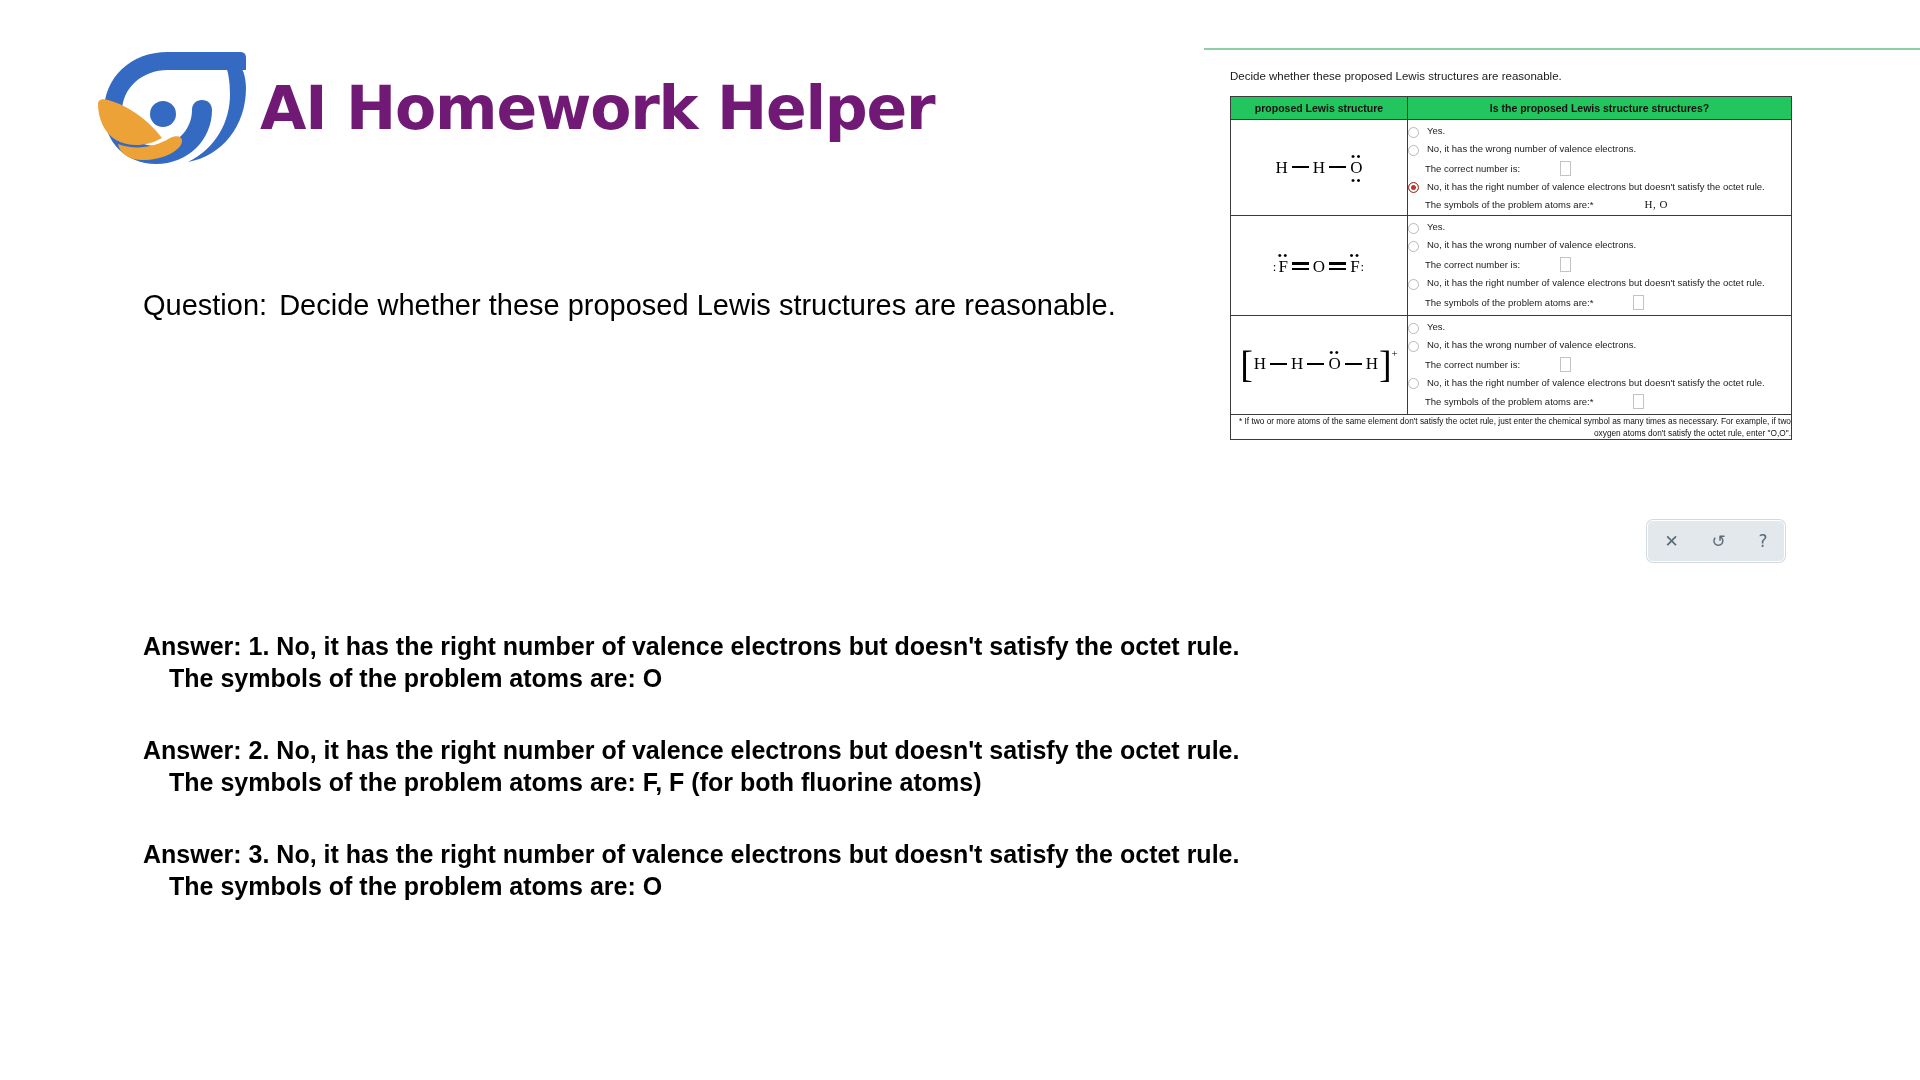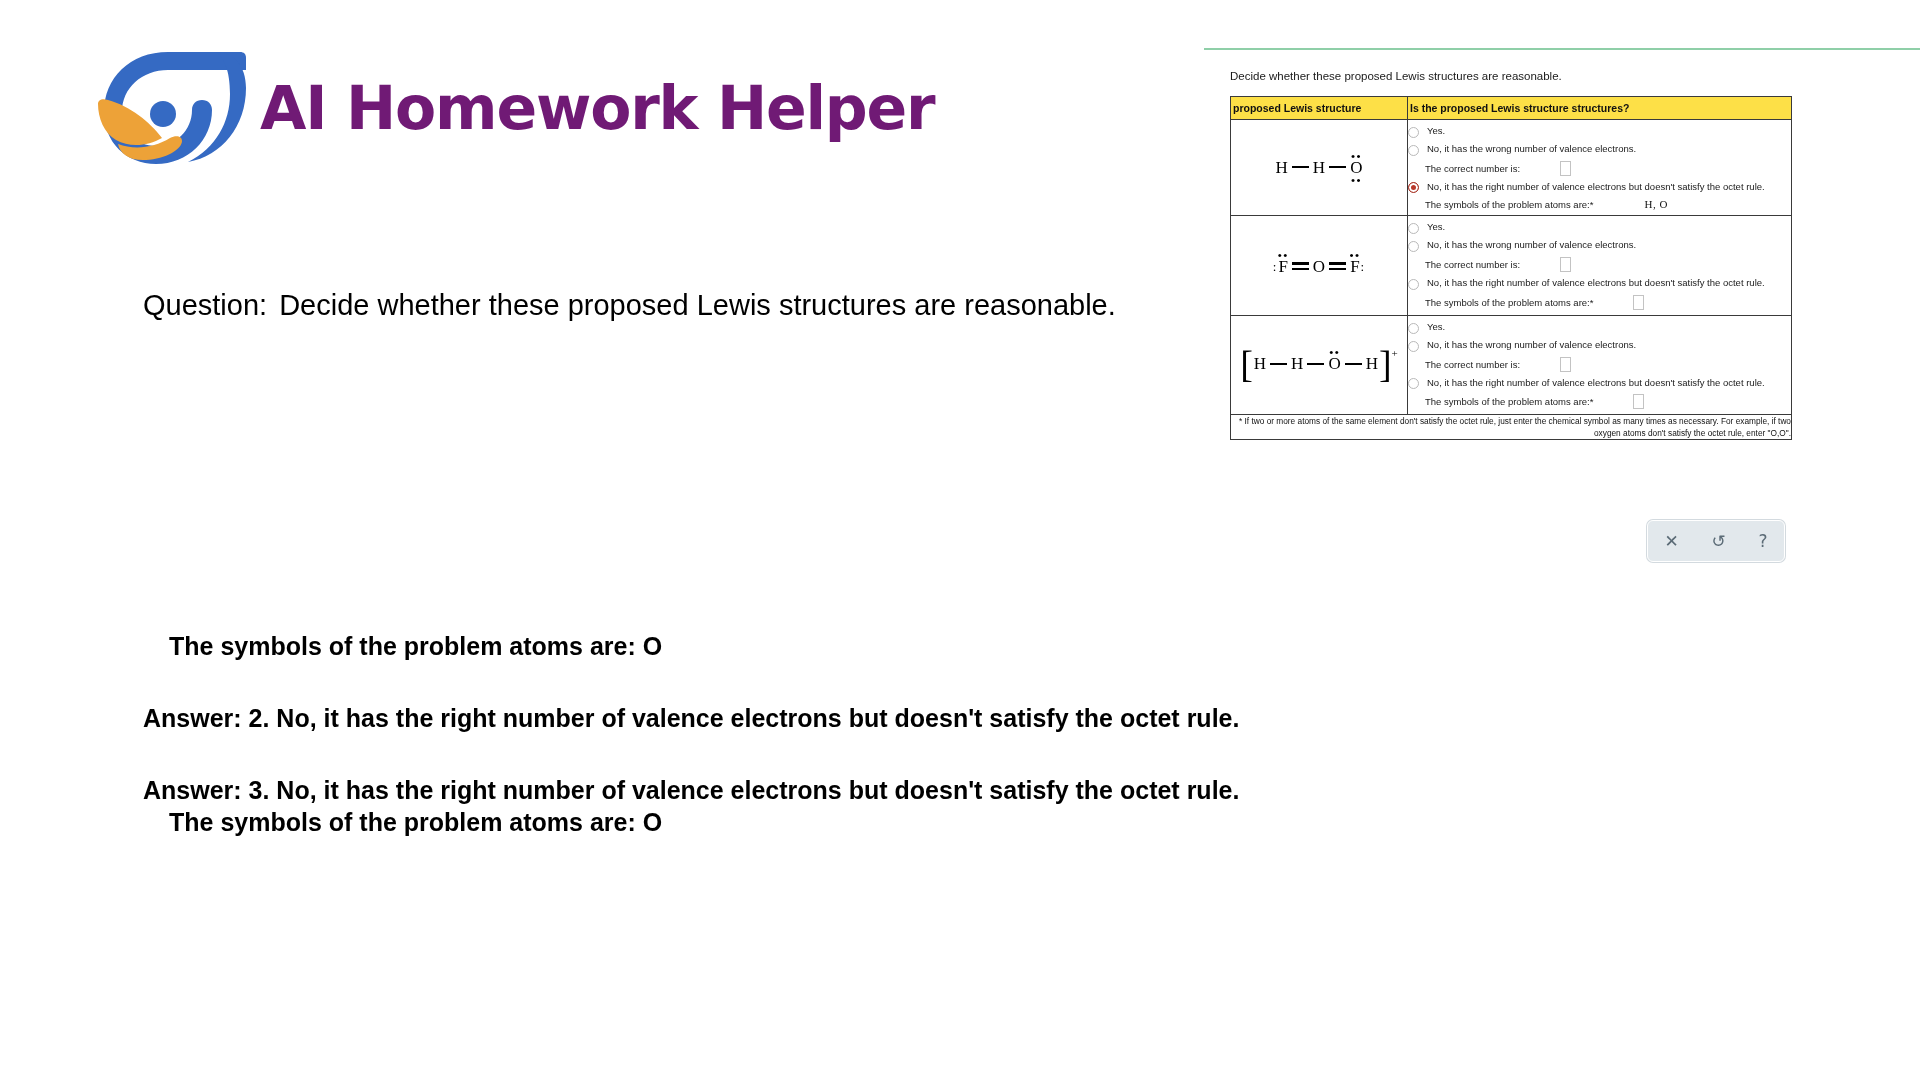--- a/index.html
+++ b/index.html
@@ -106,23 +106,23 @@
   .lewis-table th,
   .lewis-table td {
     border: 1px solid #3a3a3a;
     vertical-align: middle;
     padding: 0;
   }
   .lewis-table thead th {
     font-size: 10.5px;
     font-weight: 700;
     color: #111;
-    text-align: left;
+    text-align: center;
     padding: 5px 2px;
-    background: #fde047;
+    background: #22c55e;
   }
   .col-structure { width: 172px; }
 
   .struct-cell {
     text-align: center;
     font-family: "Liberation Serif", serif;
     font-size: 17px;
     color: #000;
     padding: 10px 4px;
   }
@@ -428,22 +428,24 @@
 
   <div class="mini-toolbar">
     <span class="tb-btn">✕</span>
     <span class="tb-btn">↺</span>
     <span class="tb-btn">?</span>
   </div>
 </div>
 
 <div class="answers">
   <div class="answer-block">
+    <div class="answer-line-1">Answer:  1. No, it has the right number of valence electrons but doesn't satisfy the octet rule.</div>
     <div class="answer-line-2">The symbols of the problem atoms are: O</div>
   </div>
   <div class="answer-block">
     <div class="answer-line-1">Answer: 2. No, it has the right number of valence electrons but doesn't satisfy the octet rule.</div>
+    <div class="answer-line-2">The symbols of the problem atoms are: F, F (for both fluorine atoms)</div>
   </div>
   <div class="answer-block">
     <div class="answer-line-1">Answer: 3. No, it has the right number of valence electrons but doesn't satisfy the octet rule.</div>
     <div class="answer-line-2">The symbols of the problem atoms are: O</div>
   </div>
 </div>
 
 </body></html>

